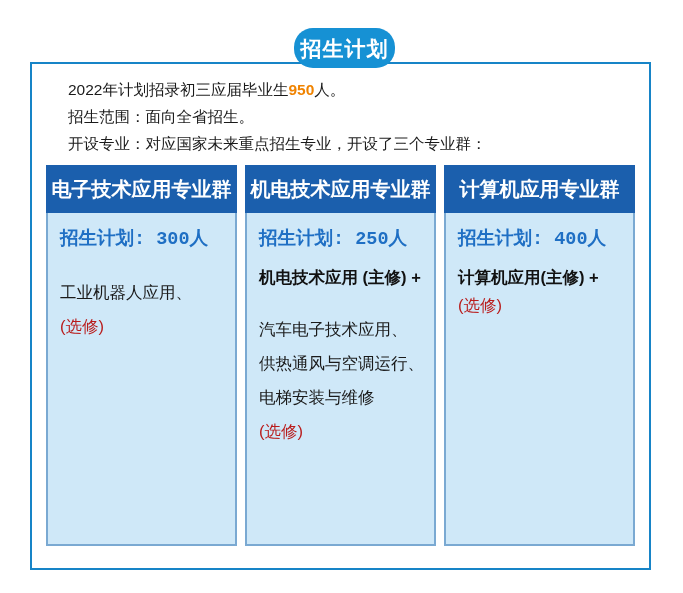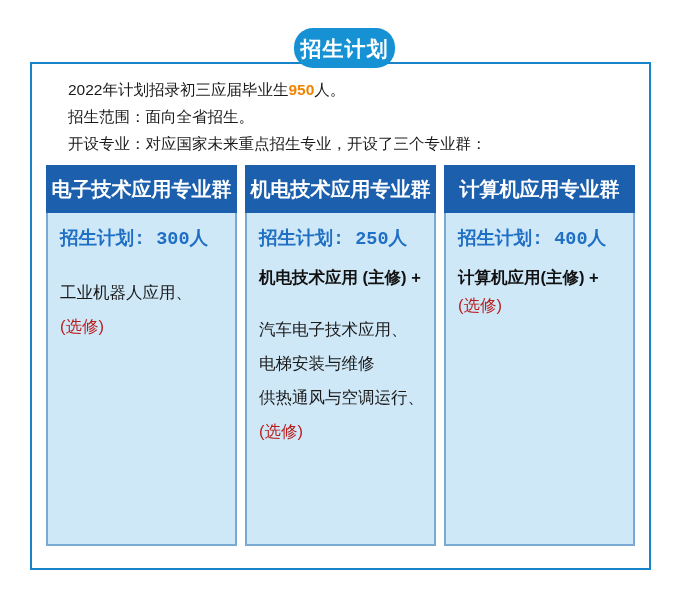--- a/index.html
+++ b/index.html
@@ -179,22 +179,22 @@
     </div>
 
     <div class="col">
       <div class="col-header">
         <span class="col-header-text">机电技术应用专业群</span>
       </div>
       <div class="col-plan">招生计划: 250人</div>
       <div class="col-major">机电技术应用 (主修) +</div>
       <div class="col-list">
         <div class="col-list-item">汽车电子技术应用、</div>
+        <div class="col-list-item">供热通风与空调运行、</div>
         <div class="col-list-item">电梯安装与维修</div>
-        <div class="col-list-item">供热通风与空调运行、</div>
       </div>
       <div class="col-note">(选修)</div>
     </div>
 
     <div class="col">
       <div class="col-header">
         <span class="col-header-text">计算机应用专业群</span>
       </div>
       <div class="col-plan">招生计划: 400人</div>
       <div class="col-major">计算机应用(主修) +</div>

